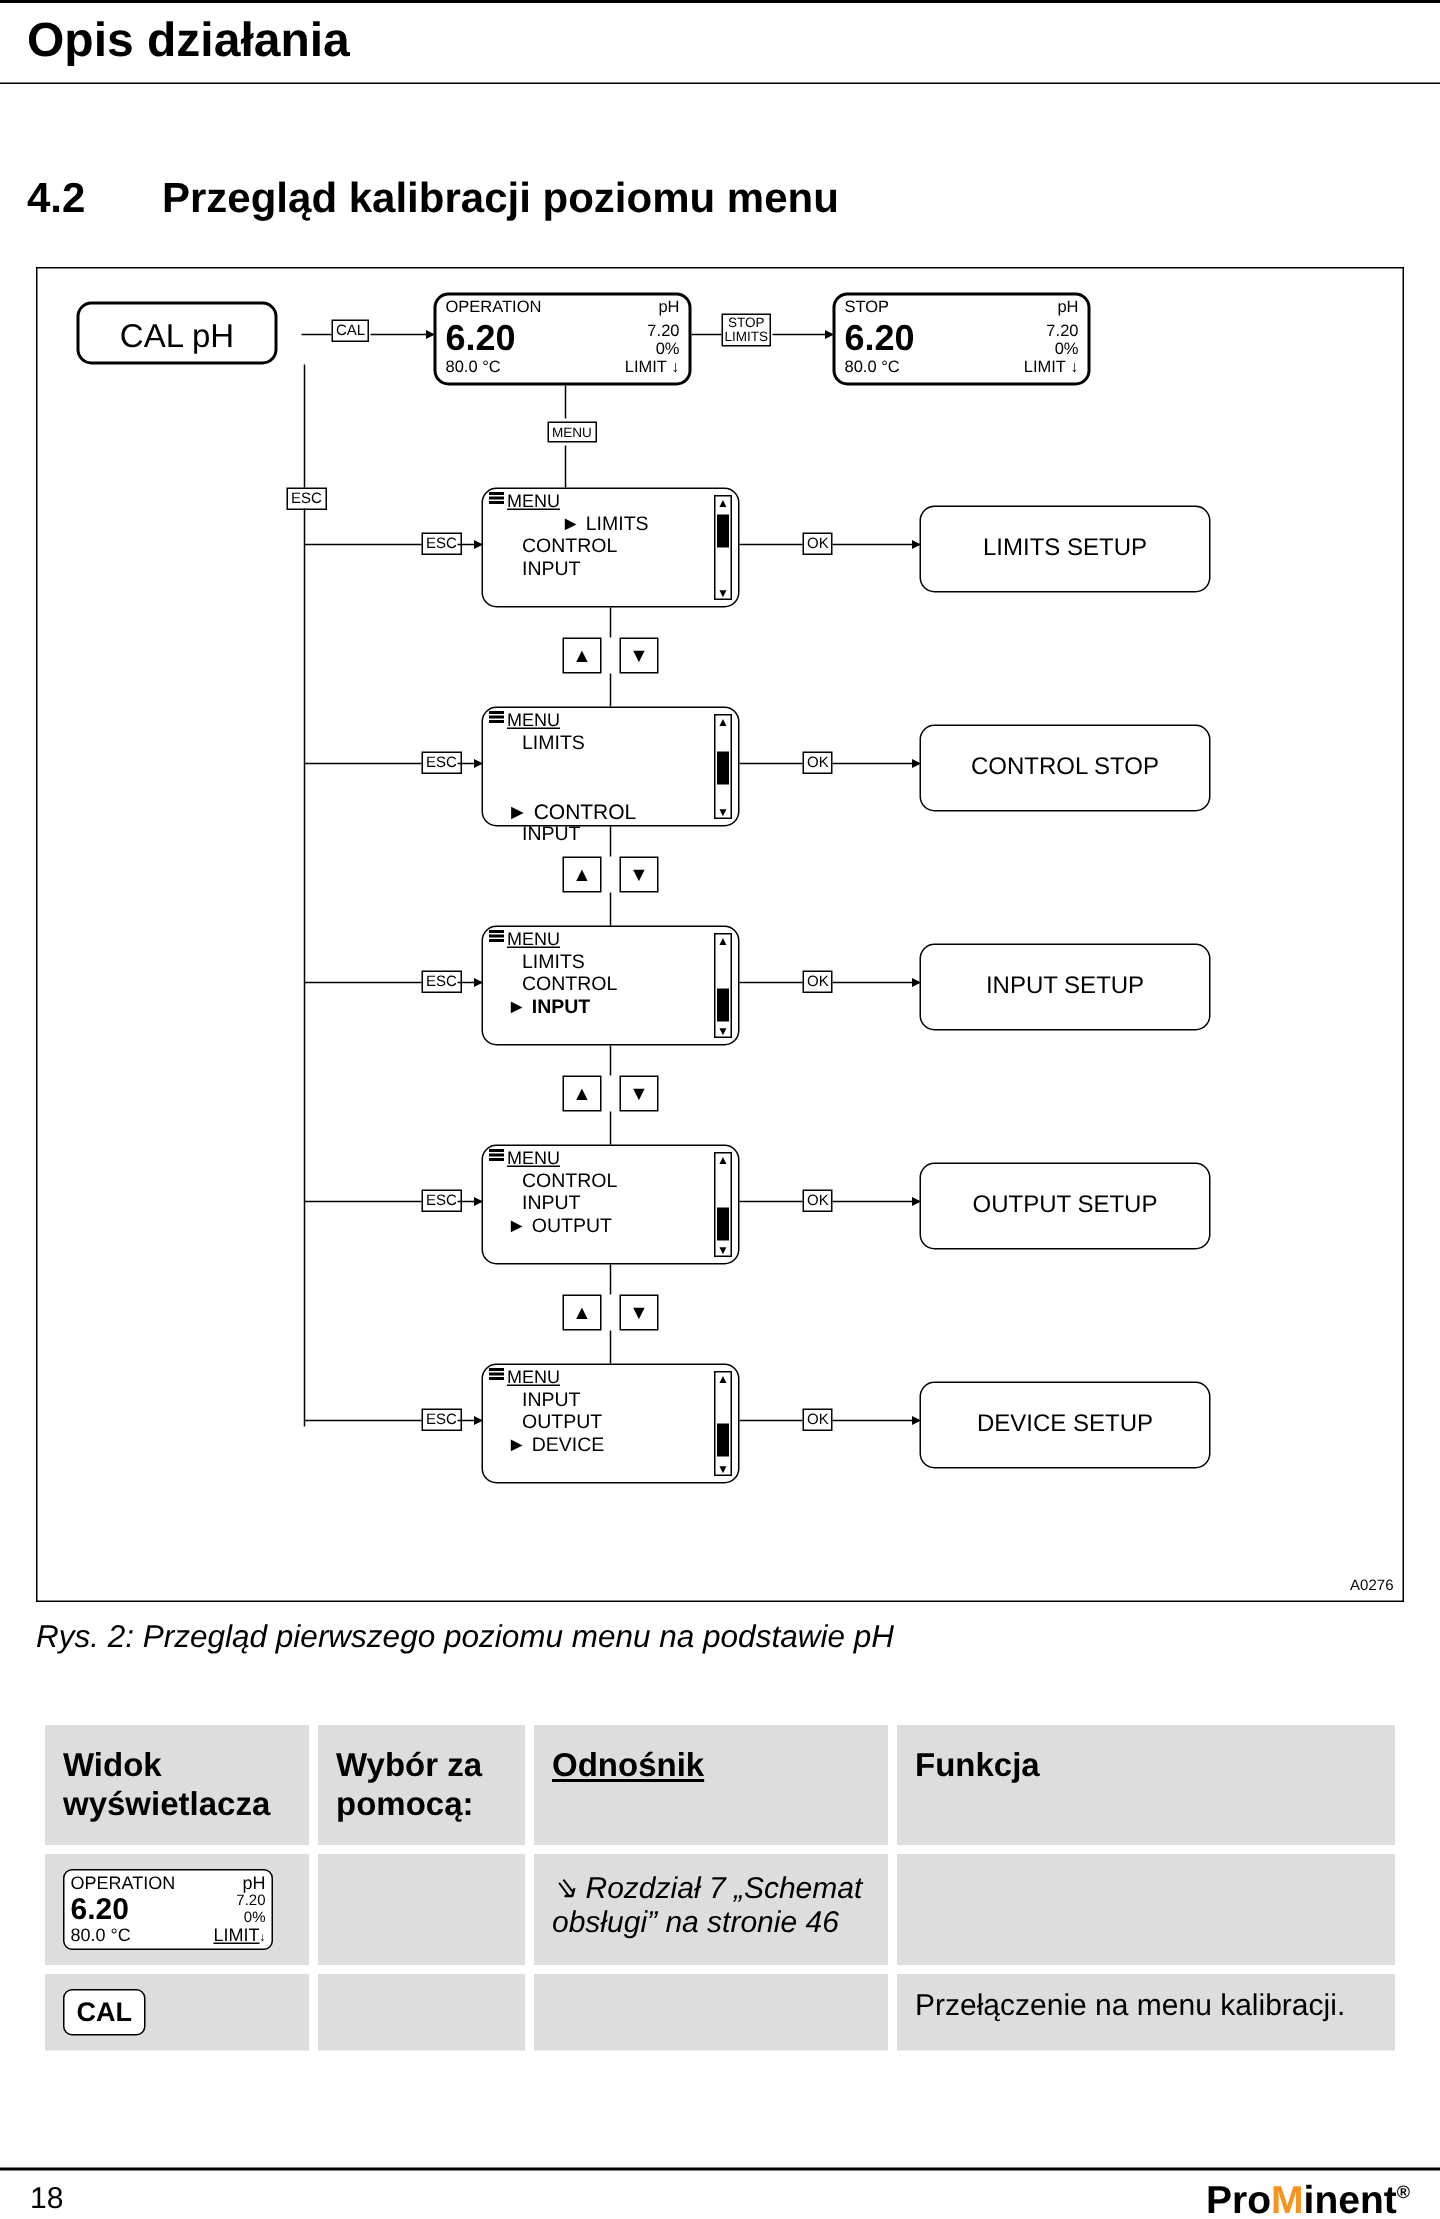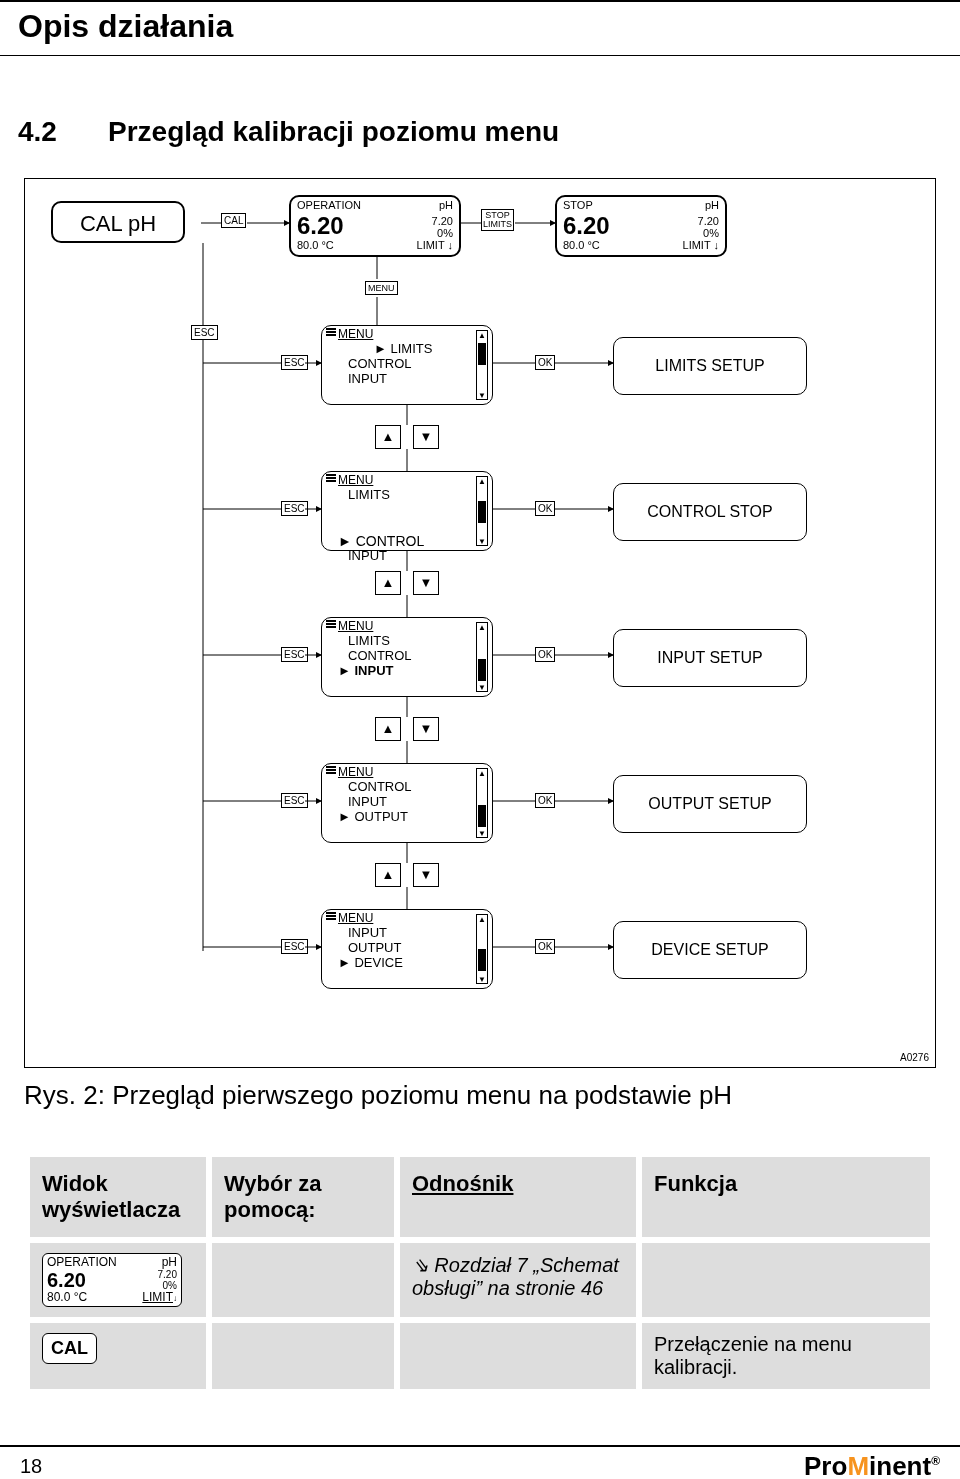--- a/index.html
+++ b/index.html
@@ -87,21 +87,22 @@
     top: 2px;
     width: 10px;
   }
   .menu-stripes span {
     display: block;
     height: 1.5px;
     background: #000;
     margin-bottom: 1.5px;
   }
   .caption {
-    font-size: 26px;
+    font-style: italic;
+    font-size: 21px;
     margin: 12px 0 40px 24px;
   }
   .info-table {
     margin: 0 24px;
     width: 912px;
     border-collapse: separate;
     border-spacing: 6px;
   }
   .info-table td {
     background: #ddd;
@@ -388,21 +389,21 @@
 
     <div style="position:absolute; right:6px; bottom:4px; font-size:10px;">A0276</div>
   </div>
 
   <div class="caption">Rys. 2: Przegląd pierwszego poziomu menu na podstawie pH</div>
 
   <table class="info-table">
     <tbody>
         <tr class="head">
       <td style="width:176px;">Widok wyświet­lacza</td>
-      <td style="width:182px;">Wybór za pomocą:</td>
+      <td style="width:138px;">Wybór za pomocą:</td>
       <td style="width:236px;text-decoration:underline;">Odnośnik</td>
       <td>Funkcja</td>
     </tr>
     <tr>
       <td>
         <div class="small-lcd">
           <div style="display:flex; justify-content:space-between;">
                 <span>OPERATION</span>
                 <span>pH</span>
               </div>

